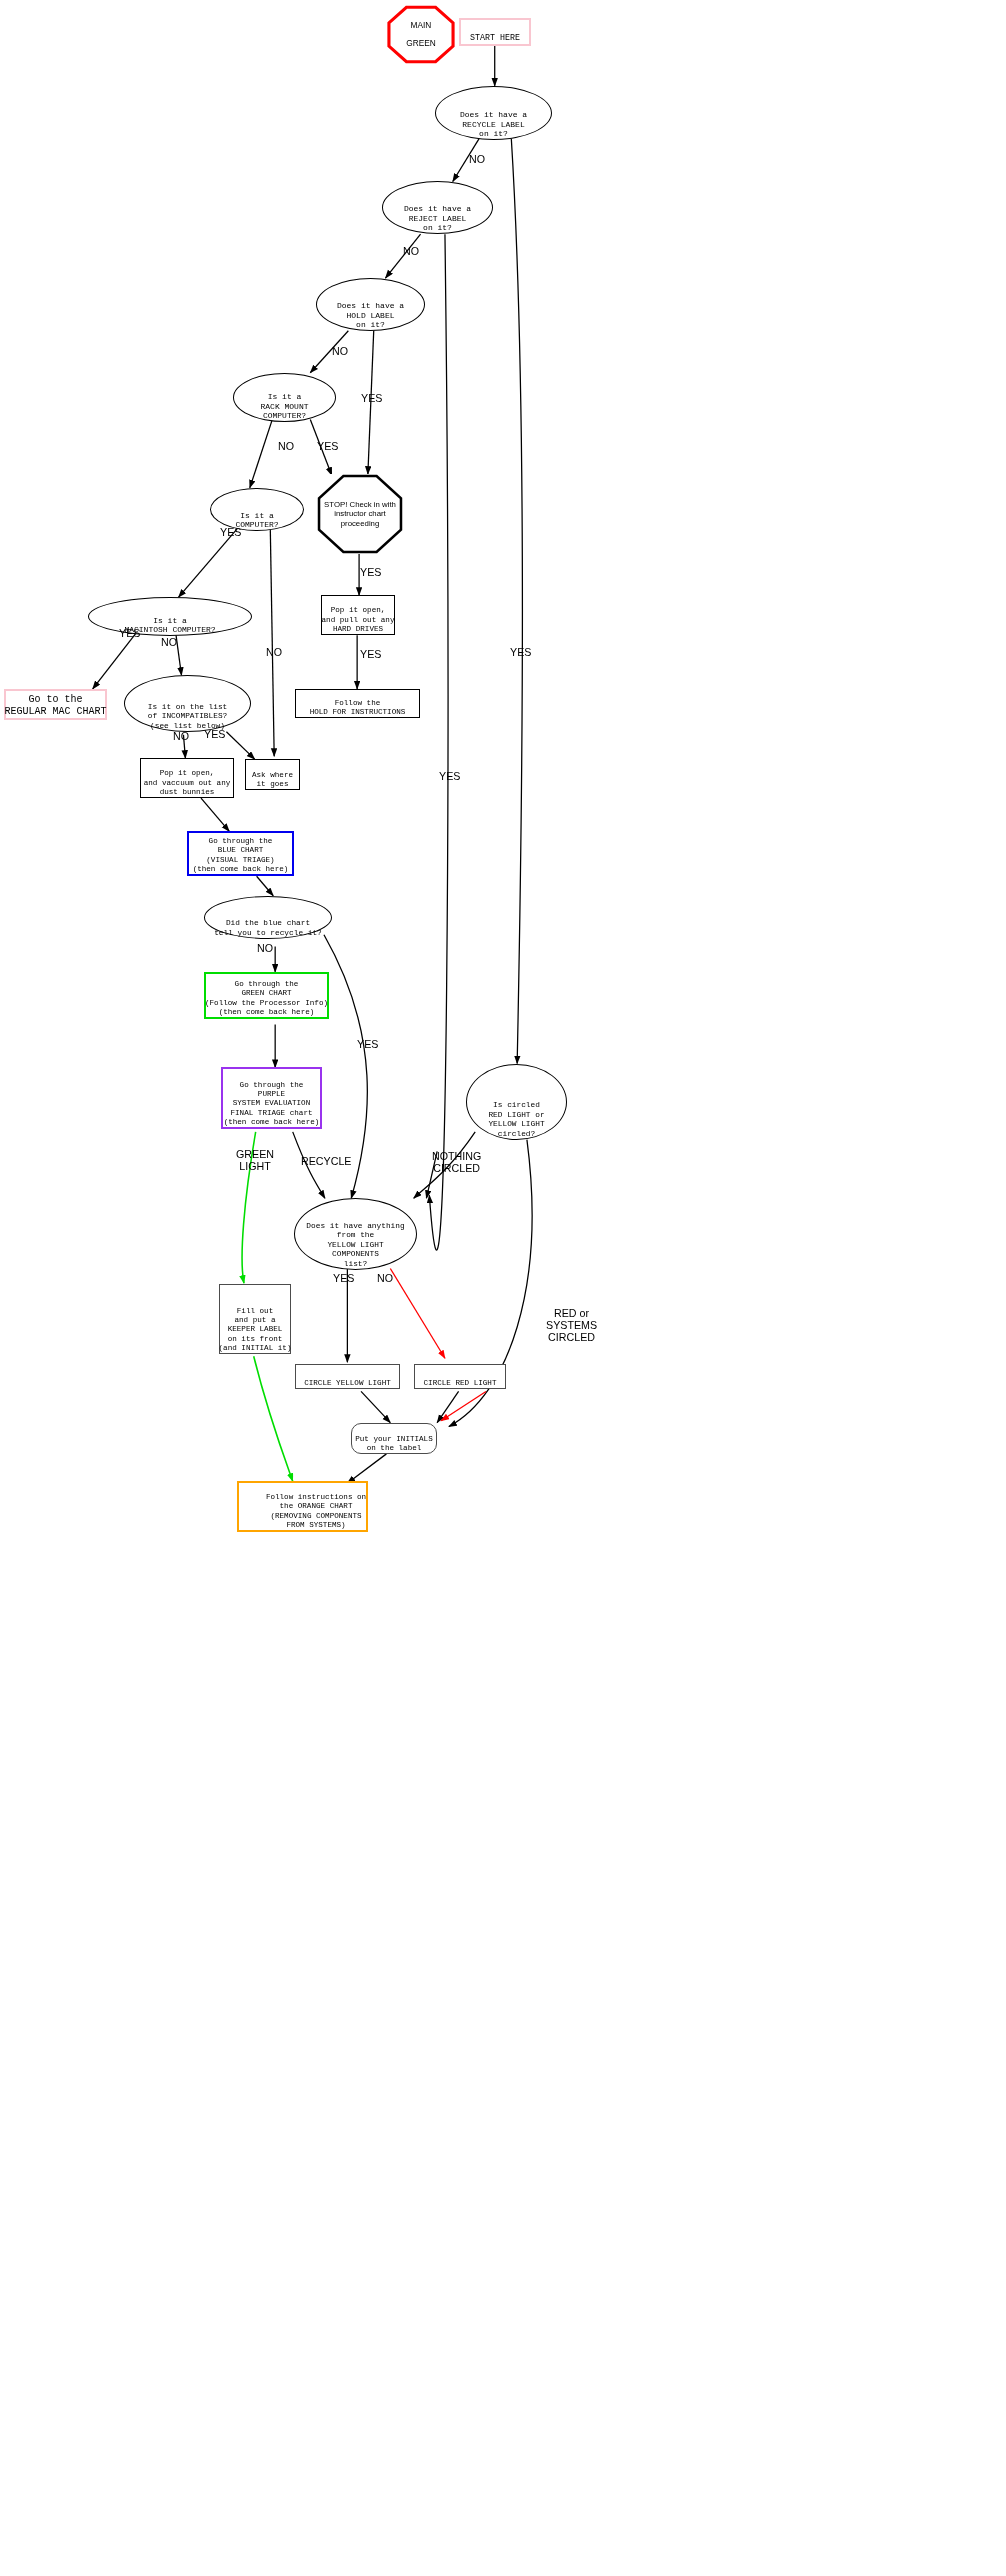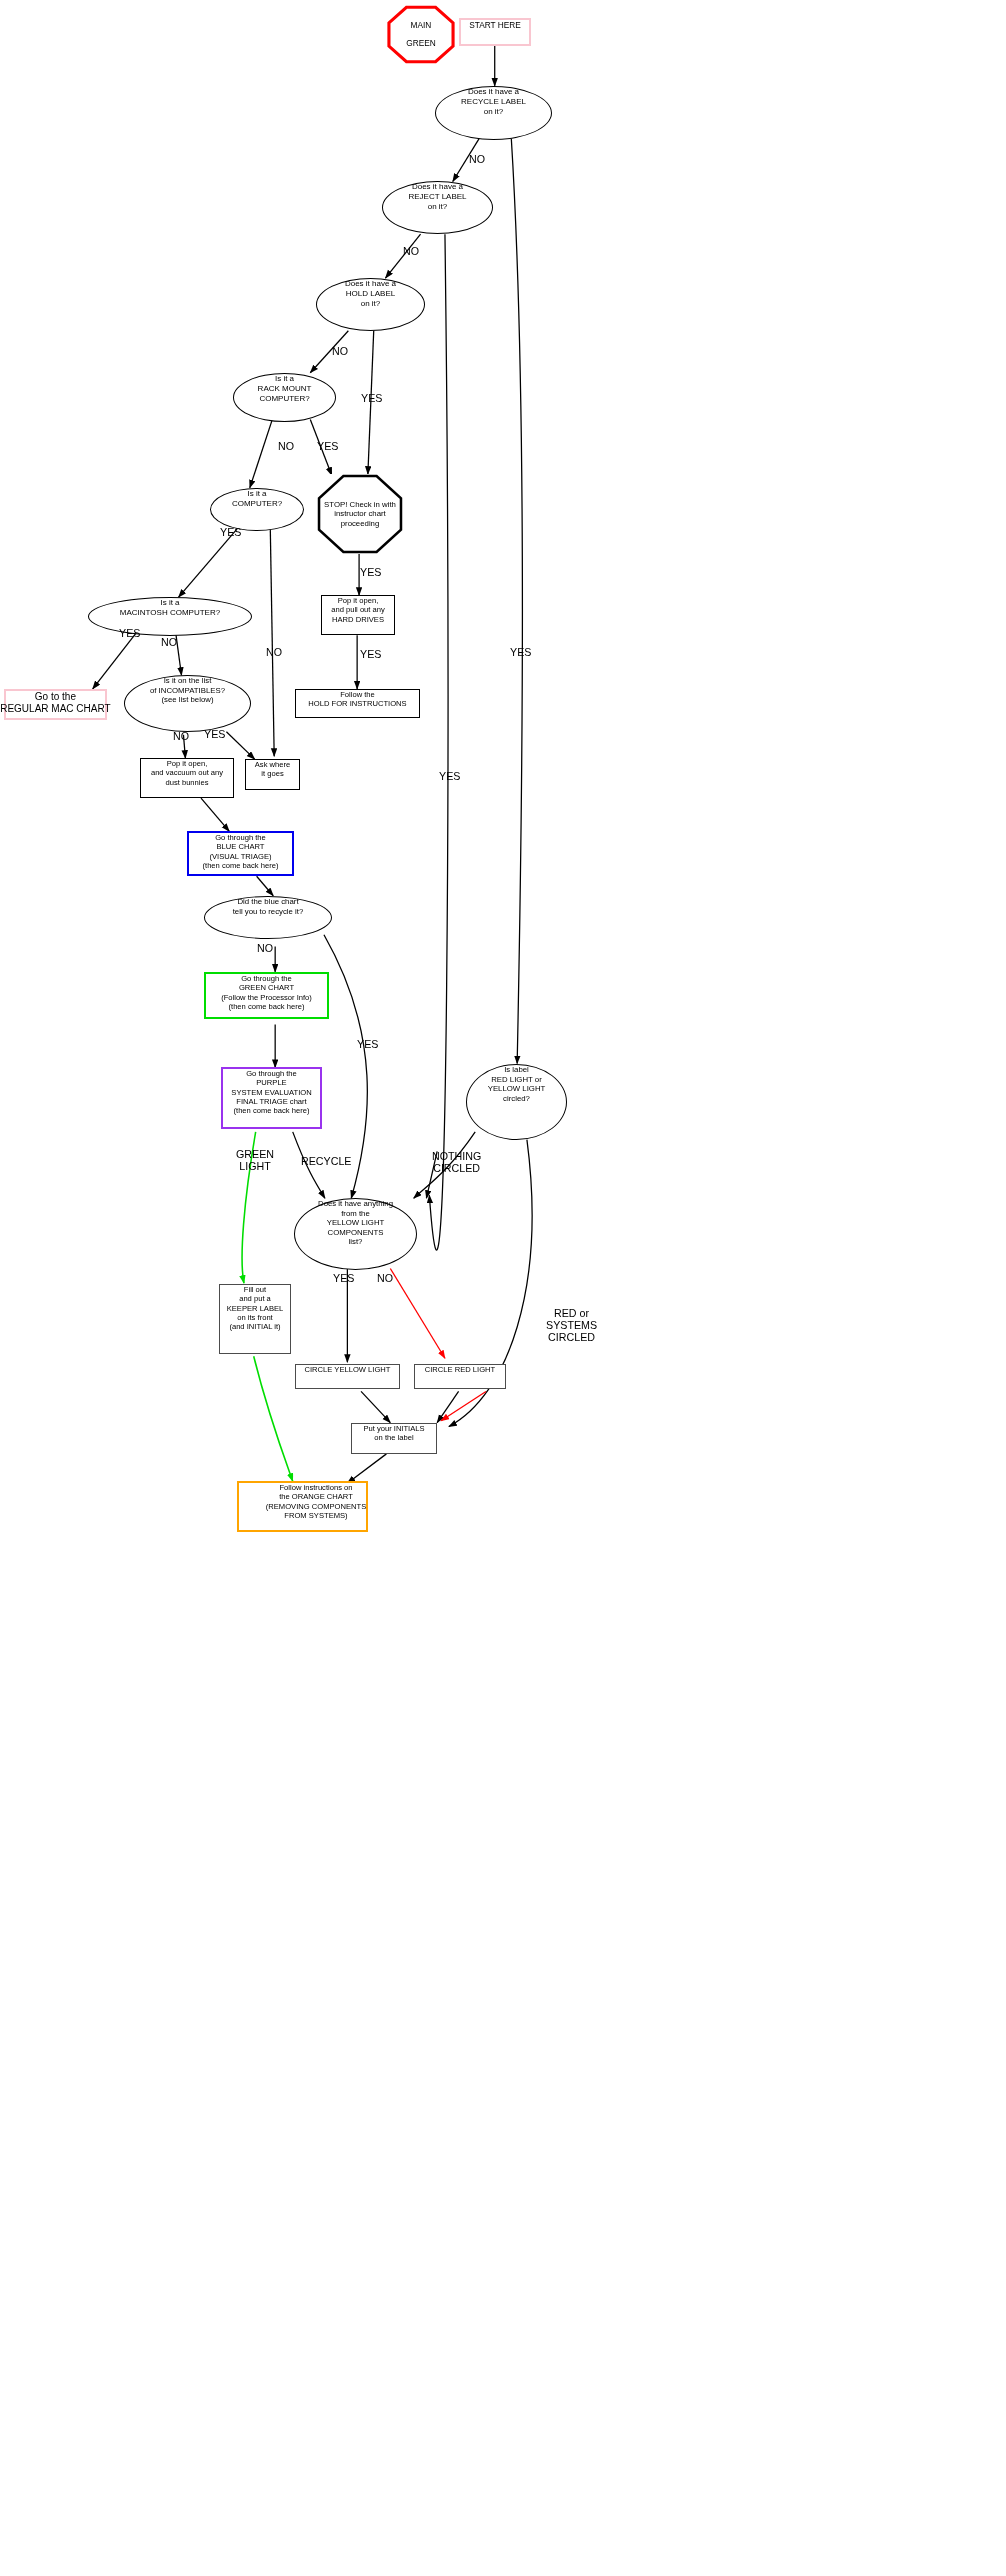--- a/index.html
+++ b/index.html
@@ -26,25 +26,26 @@
     width: 1007px;
     height: 2576px;
     pointer-events: none;
   }
   .node {
     position: absolute;
     box-sizing: border-box;
     display: flex;
     flex-direction: column;
     align-items: center;
-    justify-content: flex-start;
+    justify-content: flex-end;
     text-align: center;
     color: #000000;
     line-height: 1.22;
     white-space: nowrap;
+    font-family: Liberation Mono, monospace;
   }
   .node .line { display: block; }
 
   
   .n-ellipse {
     border: 1.2px solid #000000;
     border-radius: 50%;
     background: #ffffff;
   }
   
@@ -301,21 +302,21 @@
 
   <div class="node n-box purple" style="left:221px; top:1067px; width:101px; height:62px; font-size:7.6px;">
     <span class="line">Go through the</span>
     <span class="line">PURPLE</span>
     <span class="line">SYSTEM EVALUATION</span>
     <span class="line">FINAL TRIAGE chart</span>
     <span class="line">(then come back here)</span>
   </div>
 
   <div class="node n-ellipse" style="left:466px; top:1064px; width:101px; height:76px; font-size:7.8px;">
-    <span class="line">Is label</span>
+    <span class="line">Is circled</span>
     <span class="line">RED LIGHT or</span>
     <span class="line">YELLOW LIGHT</span>
     <span class="line">circled?</span>
   </div>
 
   <div class="node n-ellipse" style="left:294px; top:1198px; width:123px; height:72px; font-size:7.8px;">
     <span class="line">Does it have anything</span>
     <span class="line">from the</span>
     <span class="line">YELLOW LIGHT</span>
     <span class="line">COMPONENTS</span>
@@ -331,21 +332,21 @@
   </div>
 
   <div class="node n-box" style="left:295px; top:1364px; width:105px; height:25px; font-size:7.6px;">
     <span class="line">CIRCLE YELLOW LIGHT</span>
   </div>
 
   <div class="node n-box" style="left:414px; top:1364px; width:92px; height:25px; font-size:7.6px;">
     <span class="line">CIRCLE RED LIGHT</span>
   </div>
 
-  <div class="node n-box" style="left:351px; top:1423px; width:86px; height:31px; font-size:7.6px;">
+  <div class="node n-box" style="left:351px; top:1423px; width:86px; height:31px; font-size:7.6px;border-radius:10px;">
     <span class="line">Put your INITIALS</span>
     <span class="line">on the label</span>
   </div>
 
   <div class="node n-box orange" style="left:237px; top:1481px; width:131px; height:51px; font-size:7.6px;padding-left:27px;">
     <span class="line">Follow instructions on</span>
     <span class="line">the ORANGE CHART</span>
     <span class="line">(REMOVING COMPONENTS</span>
     <span class="line">FROM SYSTEMS)</span>
   </div>

